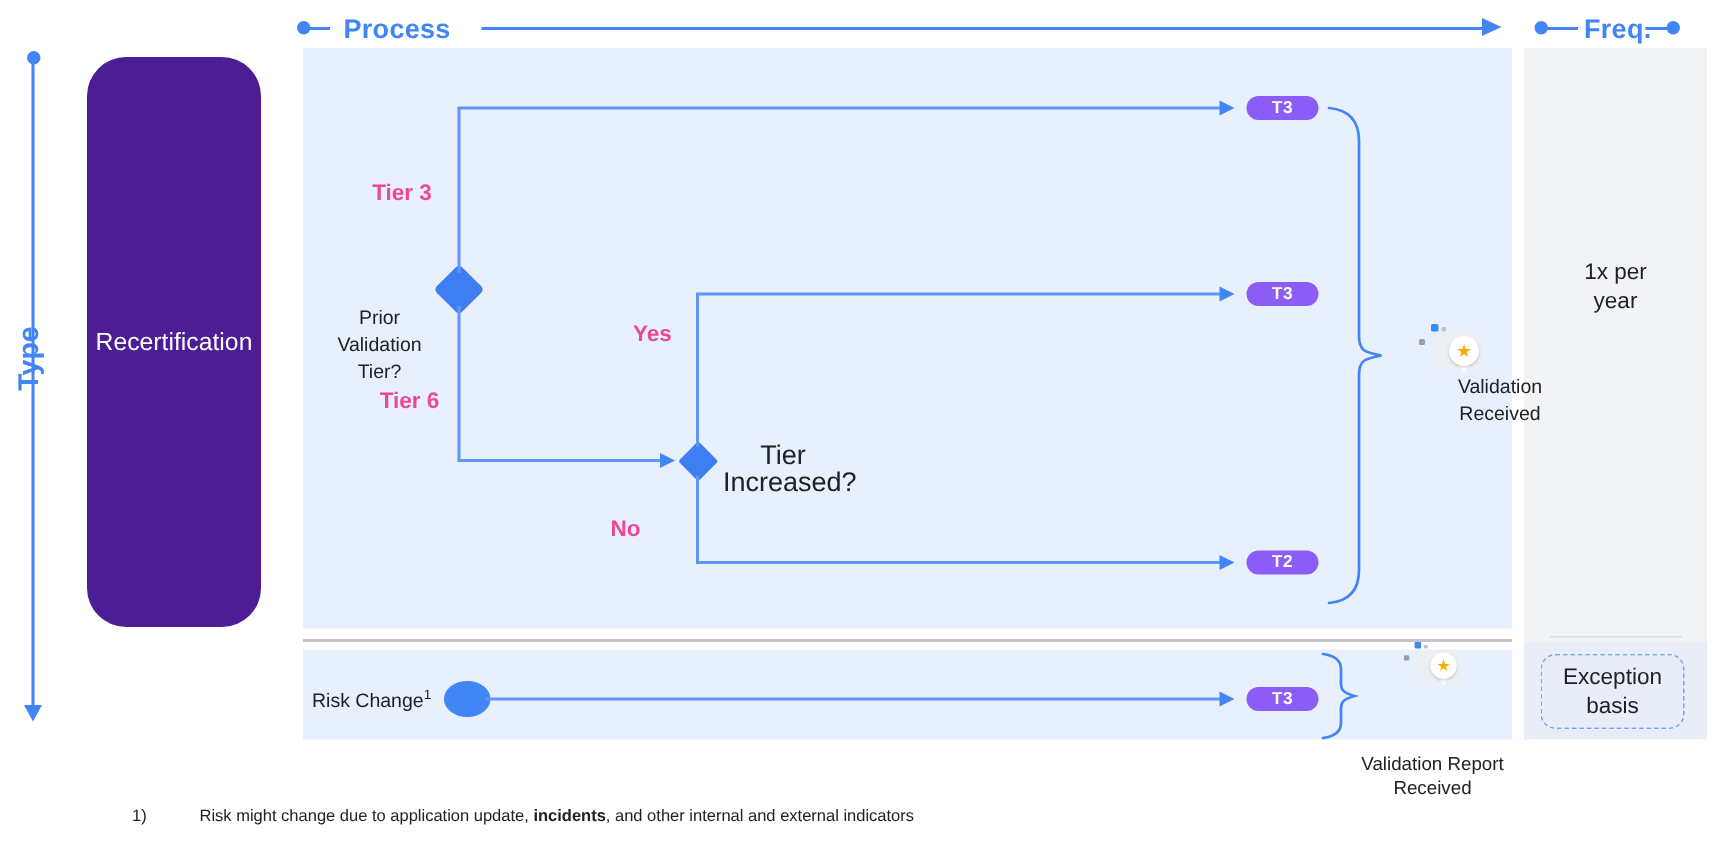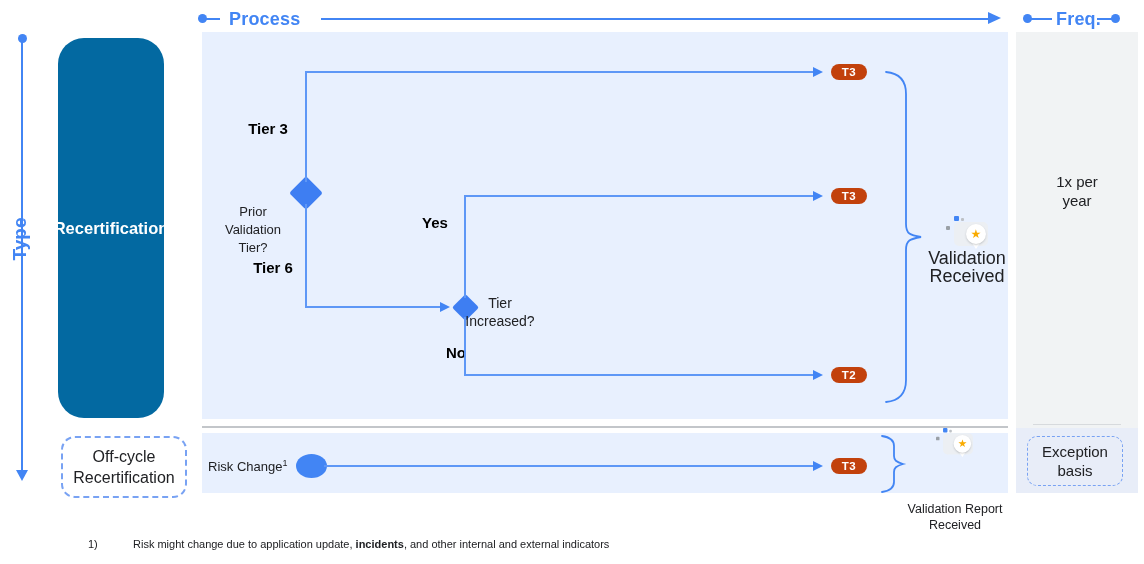--- a/index.html
+++ b/index.html
@@ -26,35 +26,35 @@
              border-top: 5.5px solid transparent; border-bottom: 5.5px solid transparent;
              border-left: 10px solid #4285f4; }
   .arrow-r.big { border-top-width: 6.5px; border-bottom-width: 6.5px; border-left-width: 13px; }
   .arrow-d { position: absolute; width: 0; height: 0;
              border-left: 6px solid transparent; border-right: 6px solid transparent;
              border-top: 11px solid #4285f4; }
   .type-label { position: absolute; left: -30px; top: 228px; width: 100px; text-align: center;
                 transform: rotate(-90deg); font-size: 19px; font-weight: 700; color: #4285f4; }
 
   
-  .recert-box { position: absolute; left: 58px; top: 38px; width: 106px; height: 380px;
-                background: #0369a1; border-radius: 26px; display: flex; align-items: center;
-                justify-content: center; color: #fff; font-size: 16.5px; font-weight: bold; }
+  .recert-box { position: absolute; left: 58px; top: 38px; width: 116px; height: 380px;
+                background: #4c1d95; border-radius: 26px; display: flex; align-items: center;
+                justify-content: center; color: #fff; font-size: 16.5px; }
   .offcycle-box { position: absolute; left: 61px; top: 436px; width: 126px; height: 62px;
                   background: #fff; border: 2px dashed #78a2f3; border-radius: 14px;
                   display: flex; align-items: center; justify-content: center; text-align: center;
                   font-size: 16px; line-height: 21px; color: #202124; }
 
   
-  .blabel { position: absolute; font-size: 15px; font-weight: 700; color: #000000; text-align: center; }
+  .blabel { position: absolute; font-size: 15px; font-weight: 700; color: #ec4899; text-align: center; }
   .flabel { position: absolute; font-size: 13px; color: #202124; text-align: center; line-height: 18px; }
   .diamond { position: absolute; background: #3e7ef2; border-radius: 3px; transform: rotate(45deg); }
   .d1 { left: 294px; top: 181px; width: 24px; height: 24px; }
   .d2 { left: 456px; top: 298px; width: 19px; height: 19px; border-radius: 2px; }
-  .pill { position: absolute; width: 36px; height: 16px; border-radius: 8px; background: #c2410c;
+  .pill { position: absolute; width: 48px; height: 16px; border-radius: 8px; background: #8b5cf6;
           color: #fff; font-size: 11.5px; font-weight: 700; display: flex; align-items: center;
           justify-content: center; letter-spacing: .5px; }
   .ellipse { position: absolute; left: 296px; top: 454px; width: 31px; height: 24px;
              border-radius: 50%; background: #4285f4; }
   .brace { position: absolute; }
 
   
   .cert-icon { position: absolute; width: 44px; height: 34px; }
   .cert-card { position: absolute; left: 8px; top: 6px; width: 34px; height: 24px;
                background: #eceff3; border-radius: 5px; }
@@ -107,32 +107,31 @@
   <div class="axis-label" style="left:1056px; top:9px;">Freq.</div>
   <div class="hline" style="left:1097px; top:17.5px; width:17px;"></div>
   <div class="dot" style="left:1111px; top:14px;"></div>
 
   <div class="dot" style="left:17.5px; top:33.5px;"></div>
   <div class="vline" style="left:21px; top:41px; height:430px;"></div>
   <div class="arrow-d" style="left:16px; top:470px;"></div>
   <div class="type-label">Type</div>
 
   <div class="recert-box">Recertification</div>
-  <div class="offcycle-box">Off-cycle Recertification</div>
 
   <div class="blabel" style="left:240px; top:120px; width:56px;">Tier 3</div>
   <div class="blabel" style="left:245px; top:259px; width:56px;">Tier 6</div>
   <div class="blabel" style="left:415px; top:214px; width:40px;">Yes</div>
-  <div class="blabel" style="left:436px; top:344px; width:40px;">No</div>
+  <div class="blabel" style="left:397px; top:344px; width:40px;">No</div>
 
   <div class="flabel" style="left:216px; top:167px; width:74px;margin-top:36px;">Prior Validation Tier?</div>
   <div class="diamond d1"></div>
 
   <div class="diamond d2"></div>
-  <div class="flabel" style="left:460px; top:294px; width:80px; font-size:14px;text-align:center;">Tier Increased?</div>
+  <div class="flabel" style="left:482px; top:294px; width:80px; font-size:18px;text-align:center;">Tier Increased?</div>
 
   <div class="vline thin" style="left:305px; top:72px; height:110px;"></div>
   <div class="hline thin" style="left:305px; top:71px; width:509px;"></div>
   <div class="arrow-r" style="left:813px; top:66.5px;"></div>
   <div class="pill" style="left:831px; top:64px;">T3</div>
 
   <div class="vline thin" style="left:305px; top:204px; height:103px;"></div>
   <div class="hline thin" style="left:305px; top:306px; width:136px;"></div>
   <div class="arrow-r" style="left:440px; top:301.5px;"></div>
 
@@ -150,21 +149,21 @@
     <path d="M 6 8 C 17 9, 26 14, 26 30 L 26 160 C 26 170, 30 171, 41 173 C 30 175, 26 176, 26 186 L 26 316 C 26 332, 17 337, 6 338" fill="none" stroke="#4285f4" stroke-width="1.8" stroke-linecap="round"></path>
   </svg>
   <div class="cert-icon" style="left:946px; top:216px;">
     <div class="px-blue"></div>
     <div class="px-gray1"></div>
     <div class="px-gray2"></div>
     <div class="cert-card"></div>
     <div class="cert-tail"></div>
     <div class="cert-circle">★</div>
   </div>
-  <div class="outcome-label" style="left:917px; top:249px; width:100px; font-size:18px; line-height:18px;">Validation Received</div>
+  <div class="outcome-label" style="left:950px; top:249px; width:100px; font-size:13px; line-height:18px;">Validation Received</div>
 
   <div class="risk-label"><span>Risk Change</span><sup>1</sup></div>
   <div class="ellipse"></div>
   <div class="hline thin" style="left:324px; top:465px; width:490px;"></div>
   <div class="arrow-r" style="left:813px; top:460.5px;"></div>
   <div class="pill" style="left:831px; top:458px;">T3</div>
 
   <svg class="brace" style="left:876px; top:432px;" width="32" height="62" viewBox="0 0 32 62">
     <path d="M 6 4 C 13 5, 18 8, 18 14 L 18 24 C 18 28, 20 30, 27 32 C 20 34, 18 36, 18 40 L 18 50 C 18 56, 13 59, 6 60" fill="none" stroke="#4285f4" stroke-width="1.8" stroke-linecap="round"></path>
   </svg>

